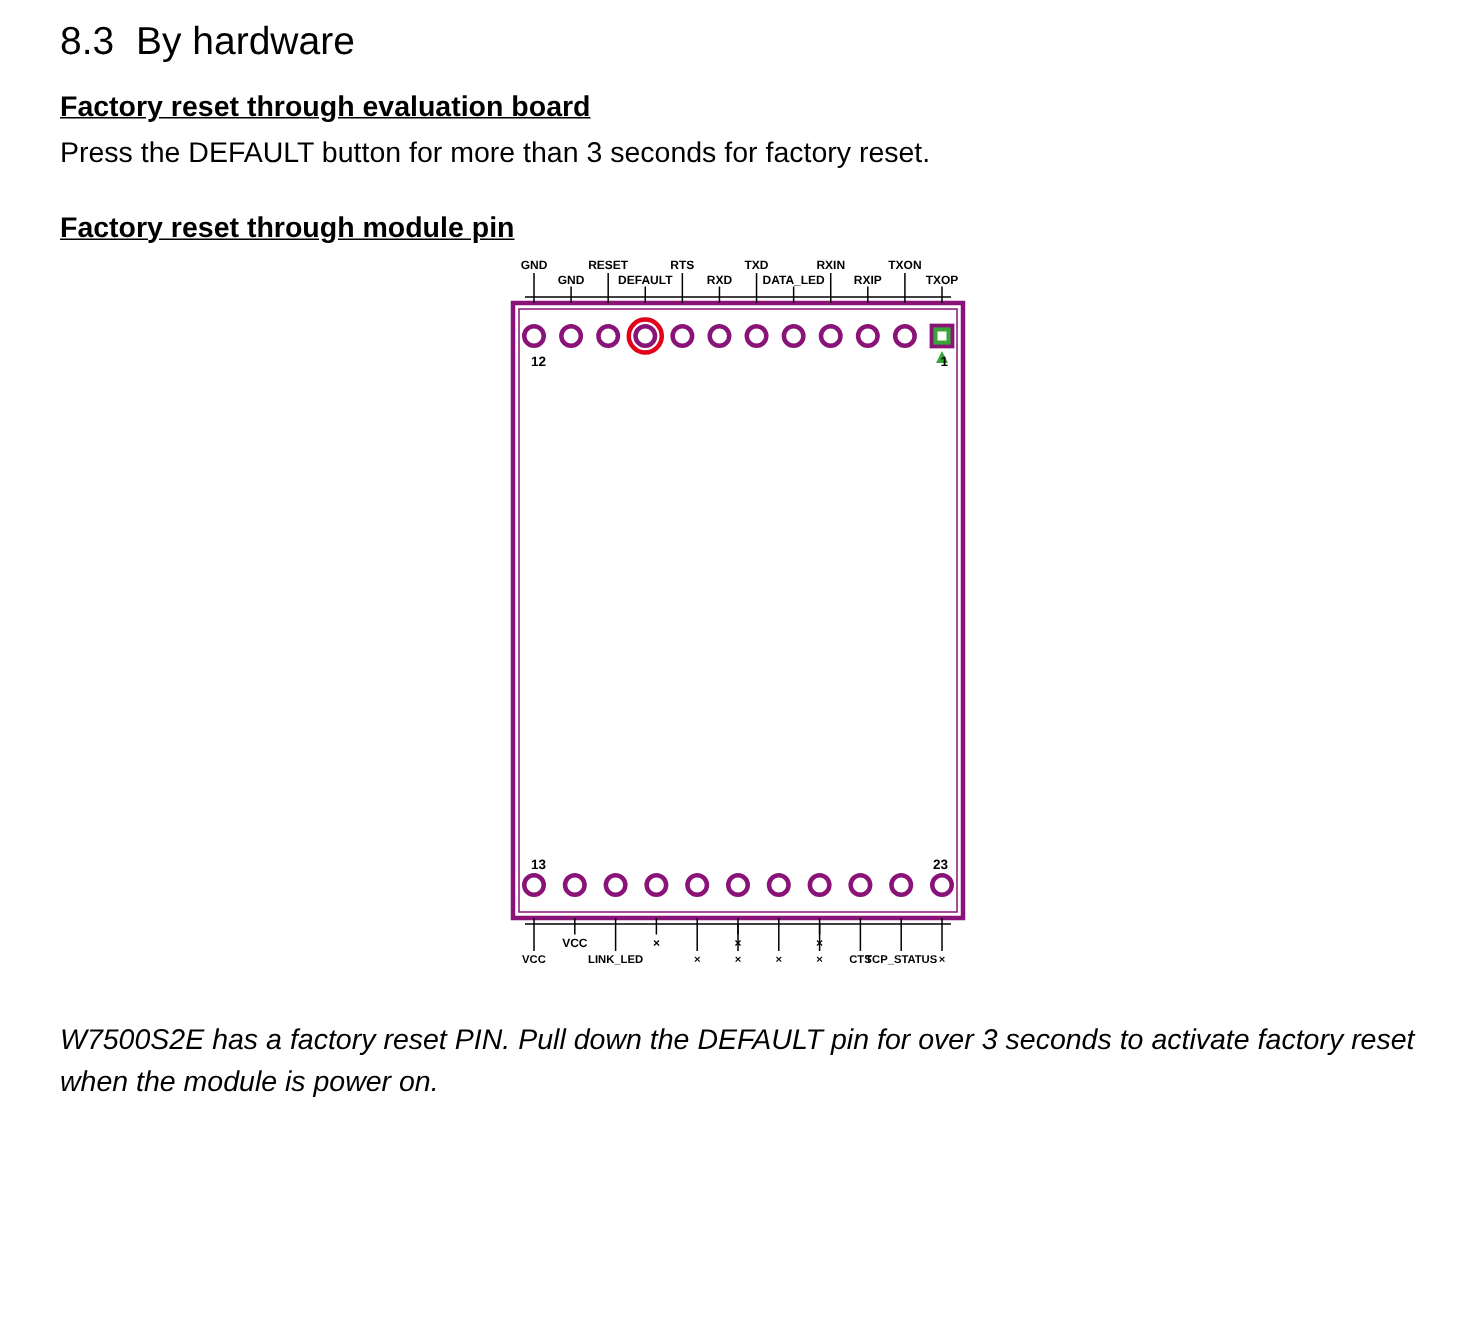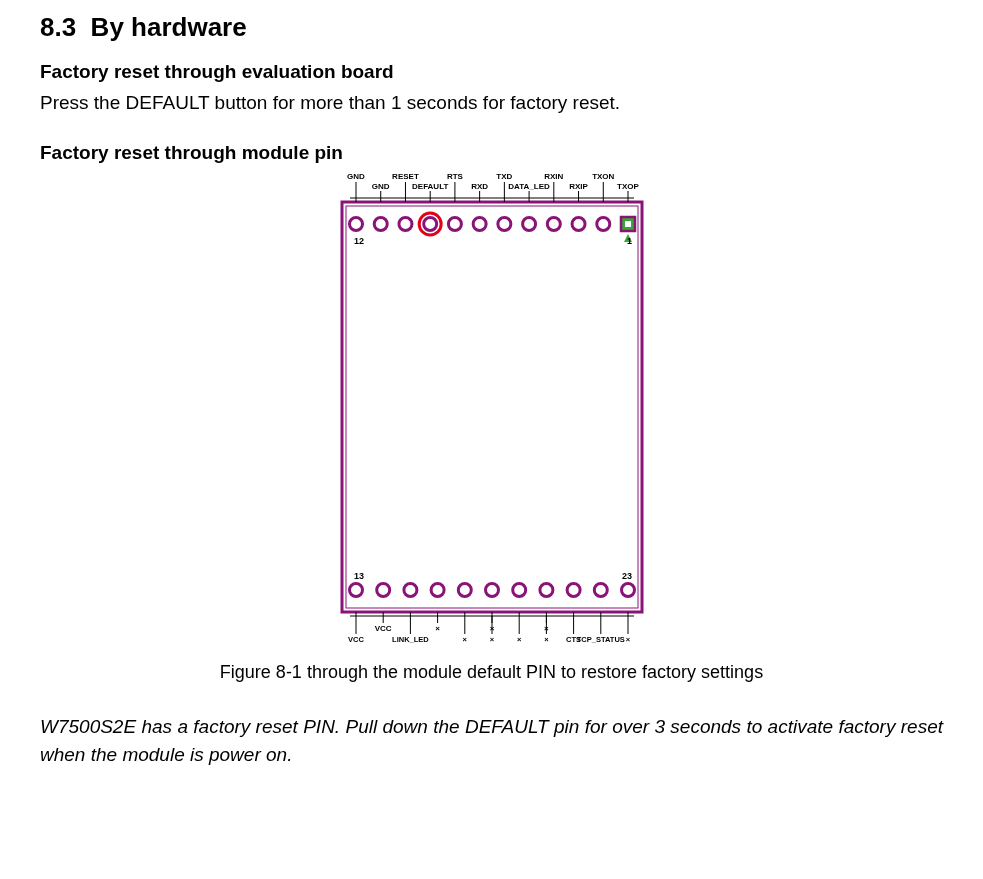--- a/index.html
+++ b/index.html
@@ -5,27 +5,28 @@
     * { margin: 0; padding: 0; box-sizing: border-box; }
     body {
       font-family: Arial, Helvetica, sans-serif;
       background: #fff;
       color: #000;
       width: 983px;
       padding: 12px 40px 30px 40px;
     }
     .section-title {
       font-size: 26px;
-      font-weight: bold;
+      font-weight: normal;
       margin-bottom: 18px;
     }
     .subtitle {
       font-size: 19px;
       font-weight: bold;
       margin-bottom: 6px;
+      text-decoration: underline;
     }
     .body-text {
       font-size: 19px;
       line-height: 1.5;
       margin-bottom: 24px;
     }
     .body-justify {
       text-align: justify;
       font-style: italic;
     }
@@ -42,21 +43,21 @@
     svg { display: block; }
   </style>
 </head>
 <body>
 
 <h2 class="section-title">
   <span>8.3</span>&nbsp;&nbsp;<span>By hardware</span>
 </h2>
 
 <div class="subtitle">Factory reset through evaluation board</div>
-<div class="body-text">Press the DEFAULT button for more than 1 seconds for factory reset.</div>
+<div class="body-text">Press the DEFAULT button for more than 3 seconds for factory reset.</div>
 
 <div class="subtitle">Factory reset through module pin</div>
 
 <div class="figure-wrap">
   <svg id="module-diagram" width="340" height="480" viewBox="0 0 340 480">
       <rect x="20" y="32" width="300" height="410" fill="none" stroke="#8a1378" stroke-width="3"></rect>
       <rect x="24" y="36" width="292" height="402" fill="none" stroke="#8a1378" stroke-width="1"></rect>
       <circle cx="34" cy="54" r="6.5" fill="none" stroke="#8a1378" stroke-width="3"></circle>
       <line x1="34" y1="32" x2="34" y2="28" stroke="#000" stroke-width="1"></line>
       <circle cx="58.72727272727273" cy="54" r="6.5" fill="none" stroke="#8a1378" stroke-width="3"></circle>
@@ -156,16 +157,15 @@
       <text x="197.2" y="472" font-size="7.5" font-weight="bold" text-anchor="middle">×</text>
       <line x1="224.39999999999998" y1="446" x2="224.39999999999998" y2="464" stroke="#000" stroke-width="1"></line>
       <text x="224.39999999999998" y="472" font-size="7.5" font-weight="bold" text-anchor="middle">×</text>
       <line x1="251.60000000000002" y1="446" x2="251.60000000000002" y2="464" stroke="#000" stroke-width="1"></line>
       <text x="251.60000000000002" y="472" font-size="7.5" font-weight="bold" text-anchor="middle">CTS</text>
       <line x1="278.8" y1="446" x2="278.8" y2="464" stroke="#000" stroke-width="1"></line>
       <text x="278.8" y="472" font-size="7.5" font-weight="bold" text-anchor="middle">TCP_STATUS</text>
       <line x1="306" y1="446" x2="306" y2="464" stroke="#000" stroke-width="1"></line>
       <text x="306" y="472" font-size="7.5" font-weight="bold" text-anchor="middle">×</text>
     </svg>
-  <div class="figure-caption">Figure 8-1 through the module default PIN to restore factory settings</div>
 </div>
 
 <div class="body-text body-justify">W7500S2E has a factory reset PIN. Pull down the DEFAULT pin for over 3 seconds to activate factory reset when the module is power on.</div>
 
 </body></html>

